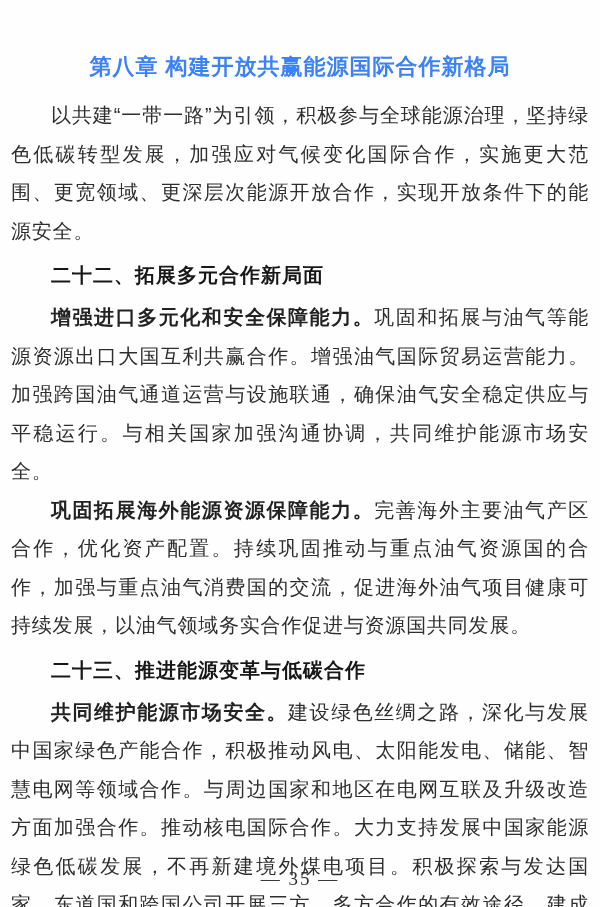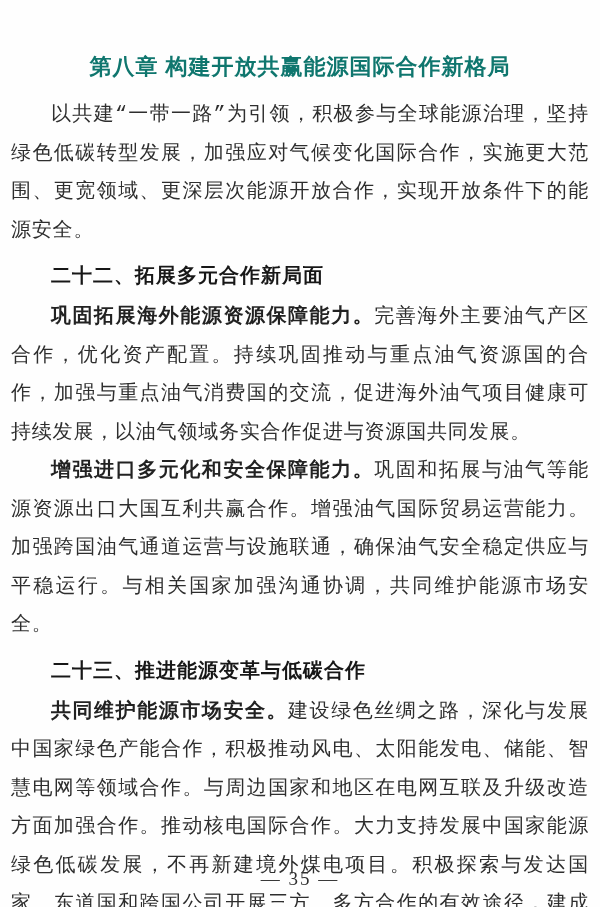--- a/index.html
+++ b/index.html
@@ -14,28 +14,28 @@
     box-sizing: border-box;
     background: #fefefe;
     overflow: hidden;
     padding: 50px 11px 0 11px;
     color: #2b2b2b;
   }
   .chapter-title {
     font-family: "Liberation Sans", "DejaVu Sans", sans-serif;
     font-size: 22px;
     font-weight: bold;
-    color: #0f766e;
+    color: #3b82f6;
     text-align: center;
     letter-spacing: 1px;
     margin: 0 0 12px 0;
     line-height: 34px;
   }
   .para {
-    font-family: Liberation Mono, monospace;
+    font-family: Liberation Sans, sans-serif;
     font-size: 20px;
     line-height: 38.5px;
     letter-spacing: 0.8px;
     text-align: justify;
     text-justify: inter-ideograph;
     text-indent: 2em;
     margin: 0;
     color: #2e2e2e;
   }
   .para .lead {
@@ -68,23 +68,23 @@
 <body>
 
 <div class="page">
 
   <h1 class="chapter-title">第八章 构建开放共赢能源国际合作新格局</h1>
 
   <p class="para">以共建“一带一路”为引领，积极参与全球能源治理，坚持绿色低碳转型发展，加强应对气候变化国际合作，实施更大范围、更宽领域、更深层次能源开放合作，实现开放条件下的能源安全。</p>
 
   <h2 class="section-heading">二十二、拓展多元合作新局面</h2>
 
+  <p class="para"><span class="lead">增强进口多元化和安全保障能力。</span><span>巩固和拓展与油气等能源资源出口大国互利共赢合作。增强油气国际贸易运营能力。加强跨国油气通道运营与设施联通，确保油气安全稳定供应与平稳运行。与相关国家加强沟通协调，共同维护能源市场安全。</span></p>
+
   <p class="para"><span class="lead">巩固拓展海外能源资源保障能力。</span><span>完善海外主要油气产区合作，优化资产配置。持续巩固推动与重点油气资源国的合作，加强与重点油气消费国的交流，促进海外油气项目健康可持续发展，以油气领域务实合作促进与资源国共同发展。</span></p>
-
-  <p class="para"><span class="lead">增强进口多元化和安全保障能力。</span><span>巩固和拓展与油气等能源资源出口大国互利共赢合作。增强油气国际贸易运营能力。加强跨国油气通道运营与设施联通，确保油气安全稳定供应与平稳运行。与相关国家加强沟通协调，共同维护能源市场安全。</span></p>
 
   <h2 class="section-heading">二十三、推进能源变革与低碳合作</h2>
 
   <p class="para"><span class="lead">共同维护能源市场安全。</span><span>建设绿色丝绸之路，深化与发展中国家绿色产能合作，积极推动风电、太阳能发电、储能、智慧电网等领域合作。与周边国家和地区在电网互联及升级改造方面加强合作。推动核电国际合作。大力支持发展中国家能源绿色低碳发展，不再新建境外煤电项目。积极探索与发达国家、东道国和跨国公司开展三方、多方合作的有效途径，建成一批经济效益</span></p>
 
   <div class="page-number">— 35 —</div>
 
 </div>
 
 </body></html>

